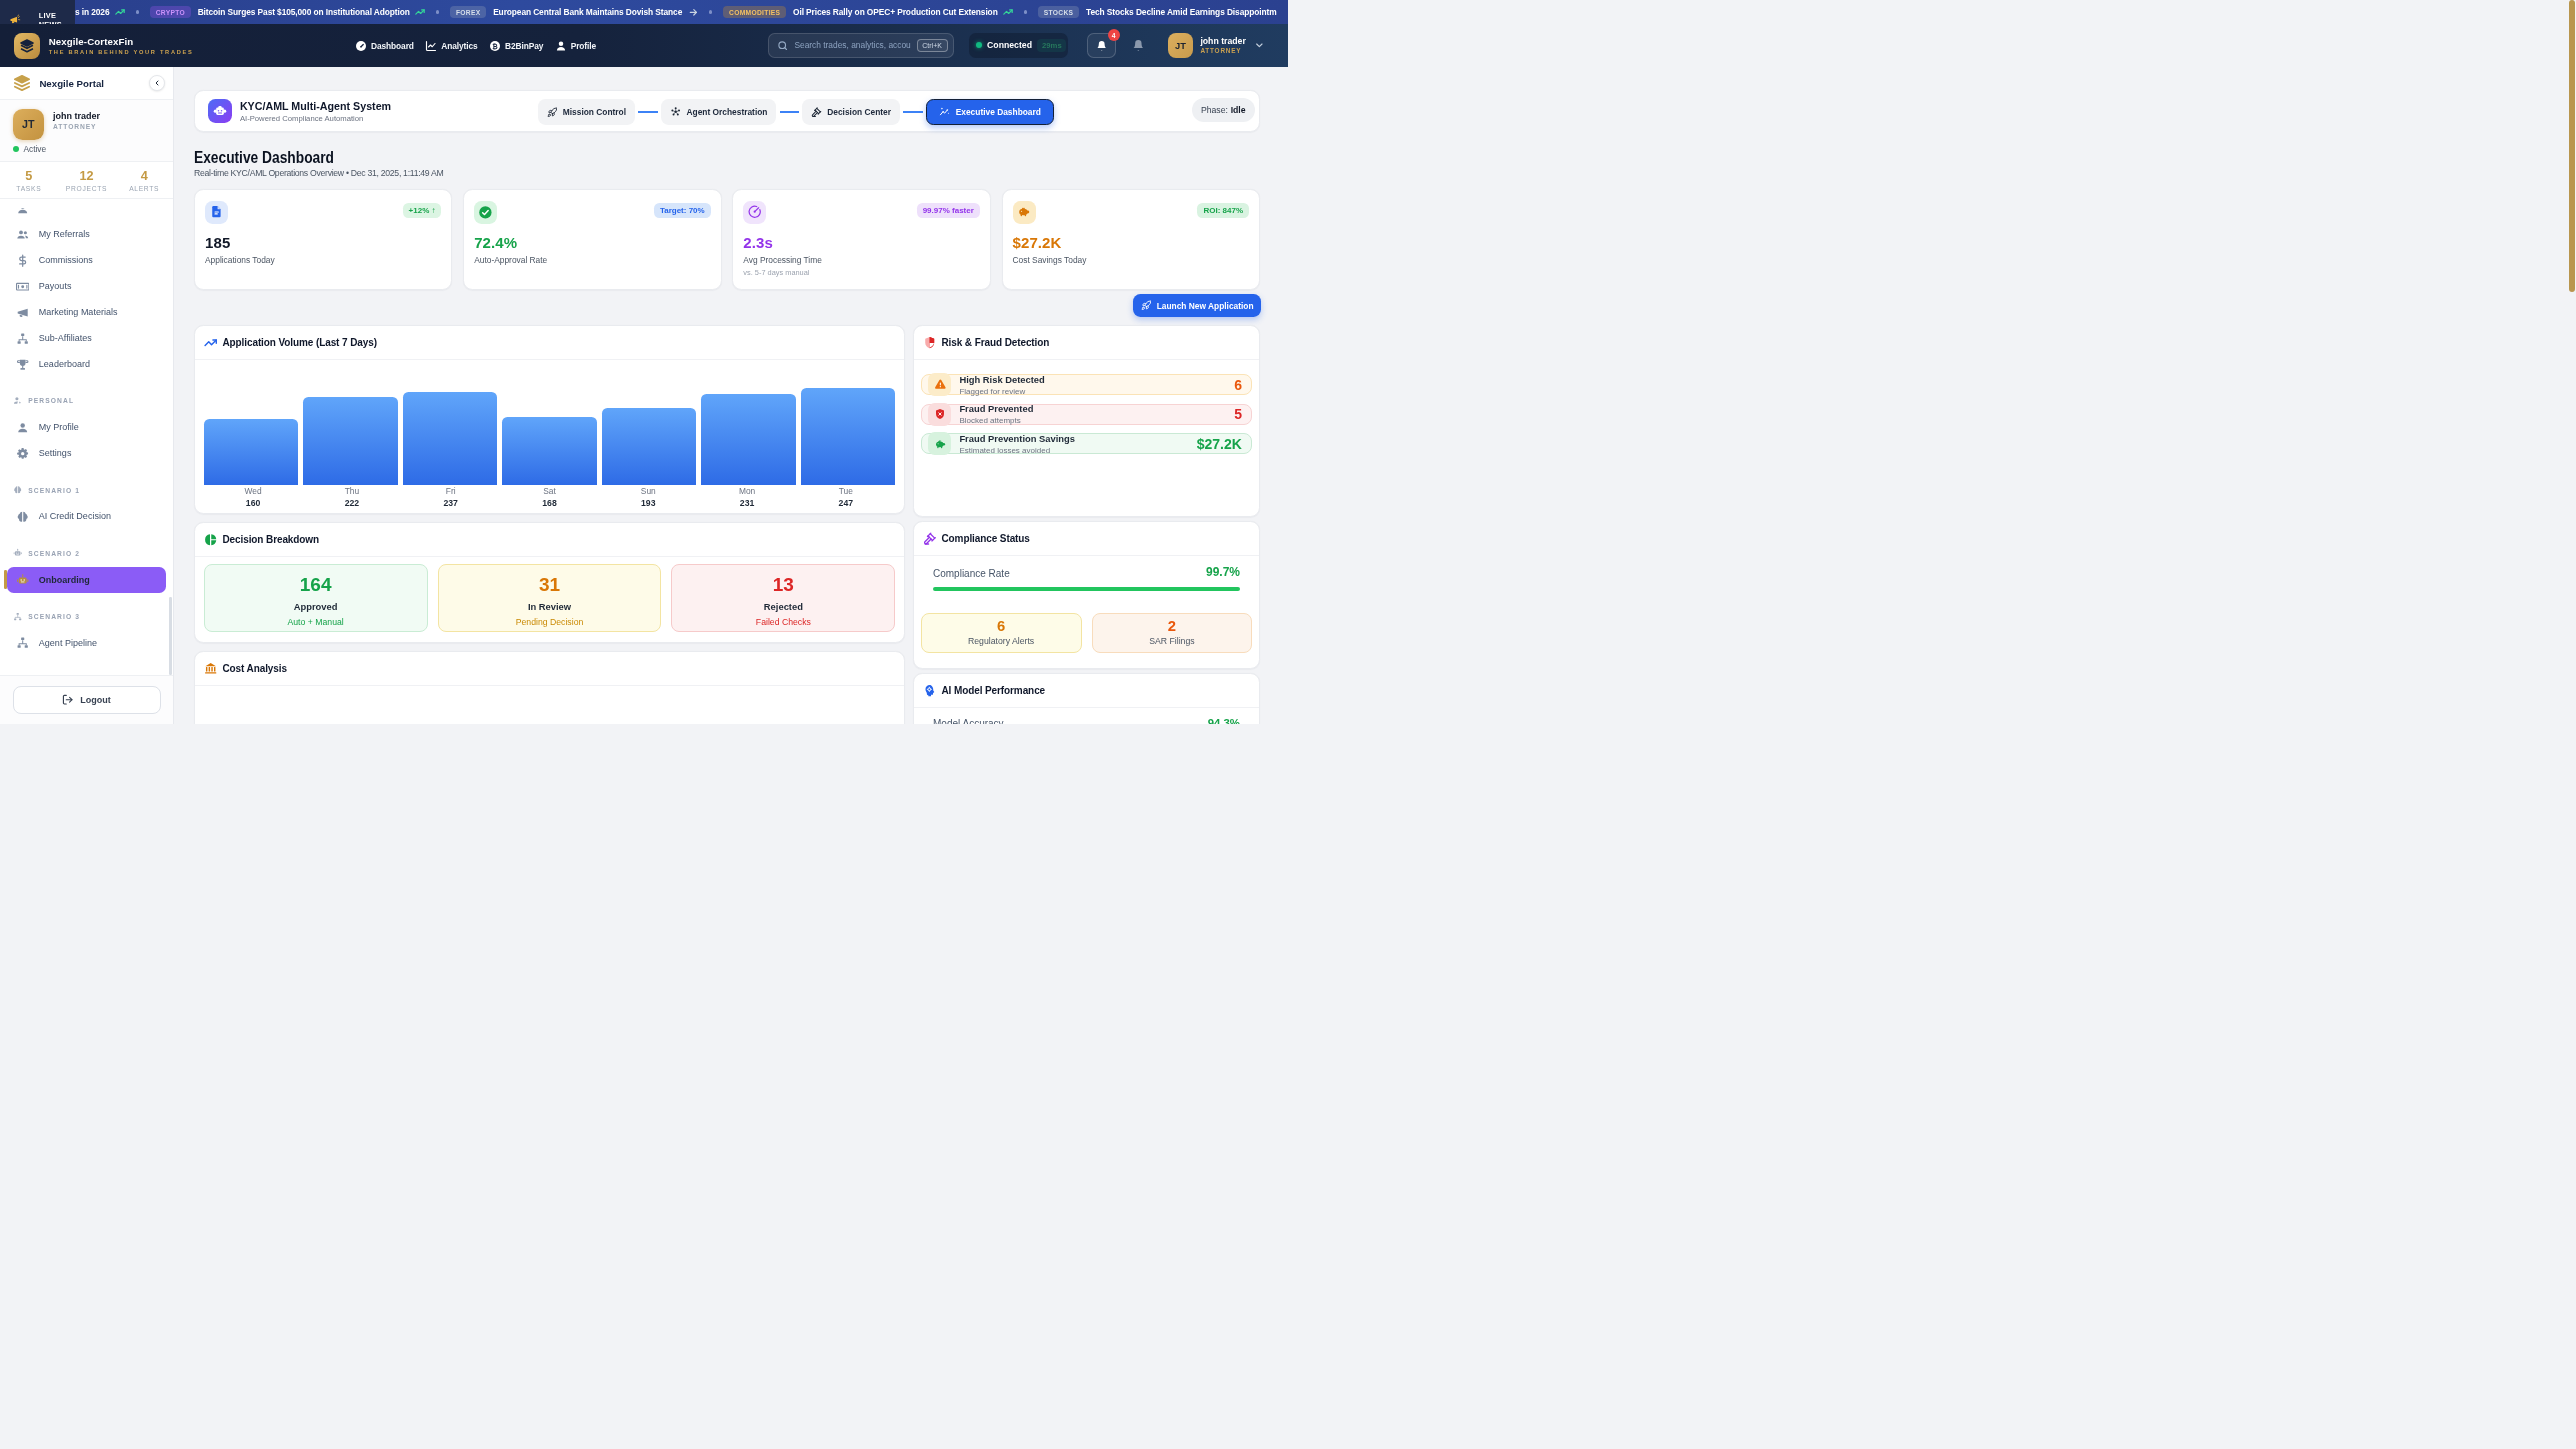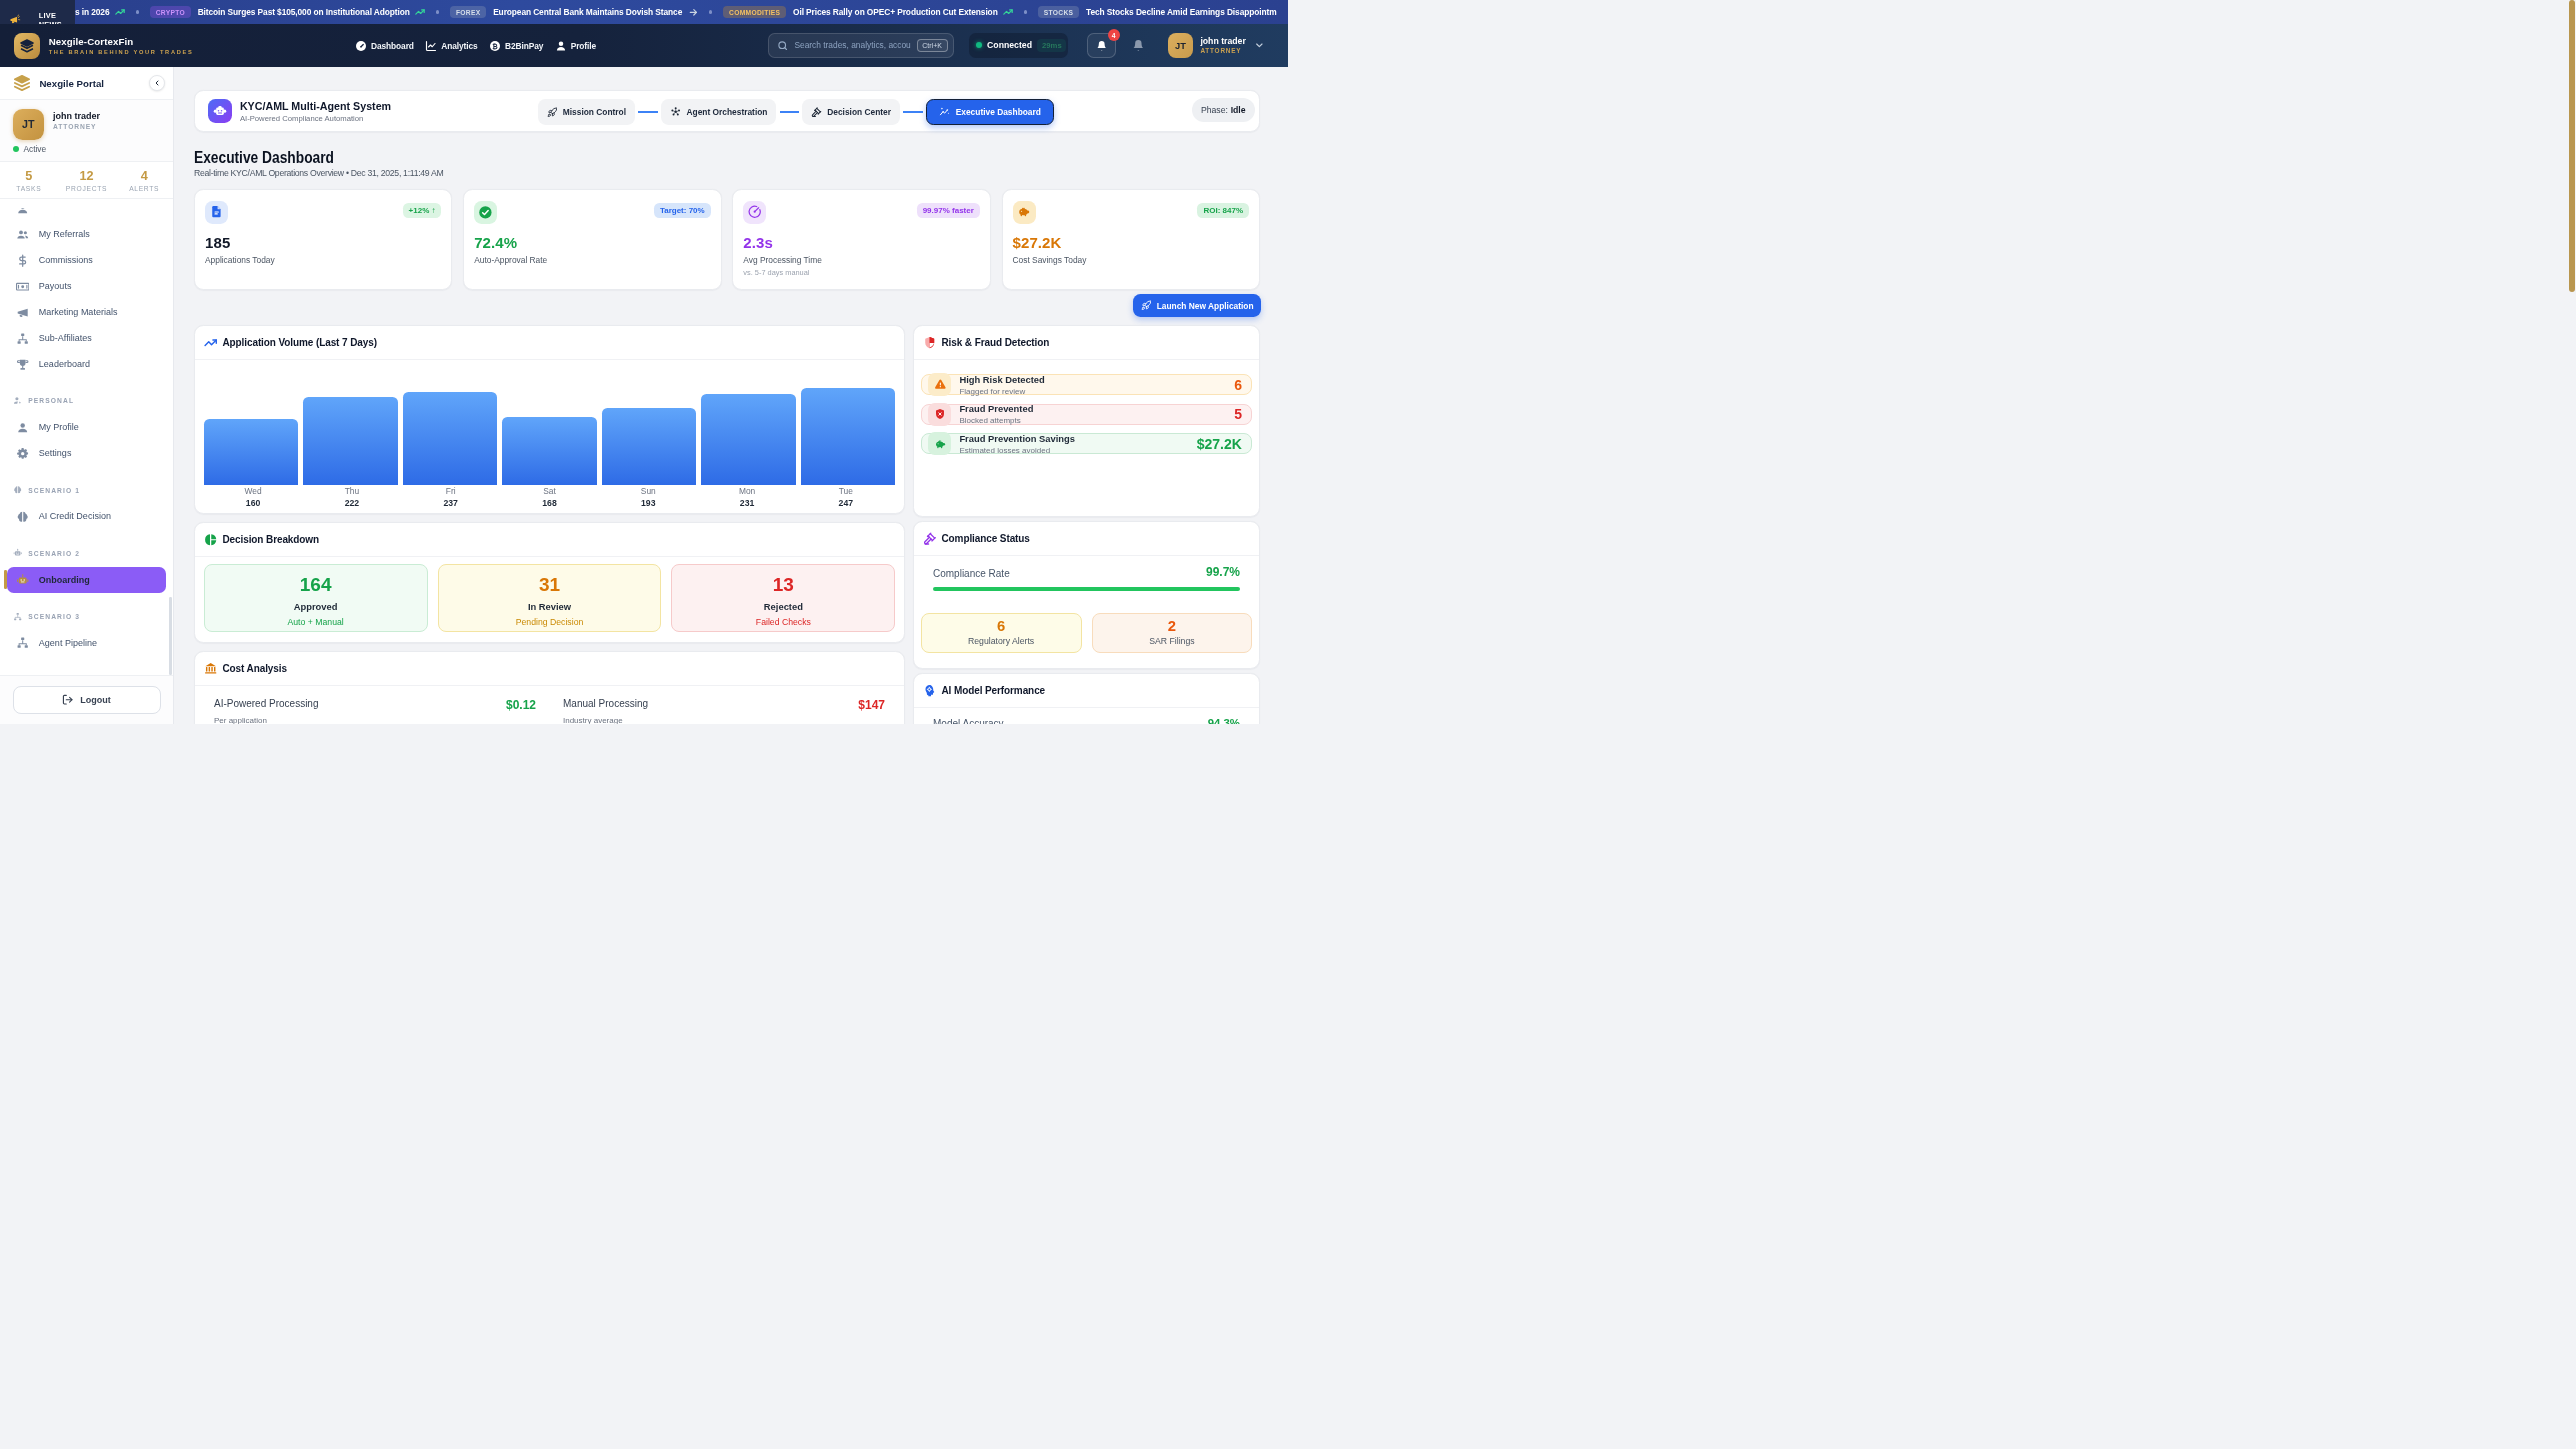--- a/index.html
+++ b/index.html
@@ -656,36 +656,20 @@
           <svg width="13.4" height="13.4" viewBox="0 0 24 24" fill="#d97706">
             <path d="M12 2 2.5 7.5h19L12 2z"></path>
             <rect x="3.5" y="9" width="2.6" height="8" rx="0.5"></rect>
             <rect x="8.3" y="9" width="2.6" height="8" rx="0.5"></rect>
             <rect x="13.1" y="9" width="2.6" height="8" rx="0.5"></rect>
             <rect x="17.9" y="9" width="2.6" height="8" rx="0.5"></rect>
             <rect x="2" y="18.2" width="20" height="2.6" rx="0.6"></rect>
           </svg>
           <span class="t">Cost Analysis</span>
         </div>
-      <div class="costrow">
-        <div class="costcol" style="padding-right:27px">
-          <div>
-              <div class="l1">AI-Powered Processing</div>
-              <div class="l2">Per application</div>
-            </div>
-          <div class="v" style="color:#16a34a">$0.12</div>
-        </div>
-        <div class="costcol">
-          <div>
-              <div class="l1">Manual Processing</div>
-              <div class="l2">Industry average</div>
-            </div>
-          <div class="v" style="color:#dc2626">$147</div>
-        </div>
-      </div>
     </div>
   </div>
   <div class="colR">
     <div class="card" style="height:192px">
       <div class="chd">
           <svg width="13.4" height="13.4" viewBox="0 0 24 24">
             <path d="M12 2l8 3v7c0 5.2-3.55 8.4-8 10-4.45-1.6-8-4.8-8-10V5l8-3z" fill="#ef4444" opacity=".45"></path>
             <path d="M12 2l8 3v7c0 5.2-3.55 8.4-8 10V2z" fill="#dc2626"></path>
             <path d="M12 12.5h7.7c-.9 3.9-3.9 6.7-7.7 8.3v-8.3z" fill="#fff"></path>
             <path d="M12 2l8 3v7h-8V2z" fill="#dc2626"></path>

